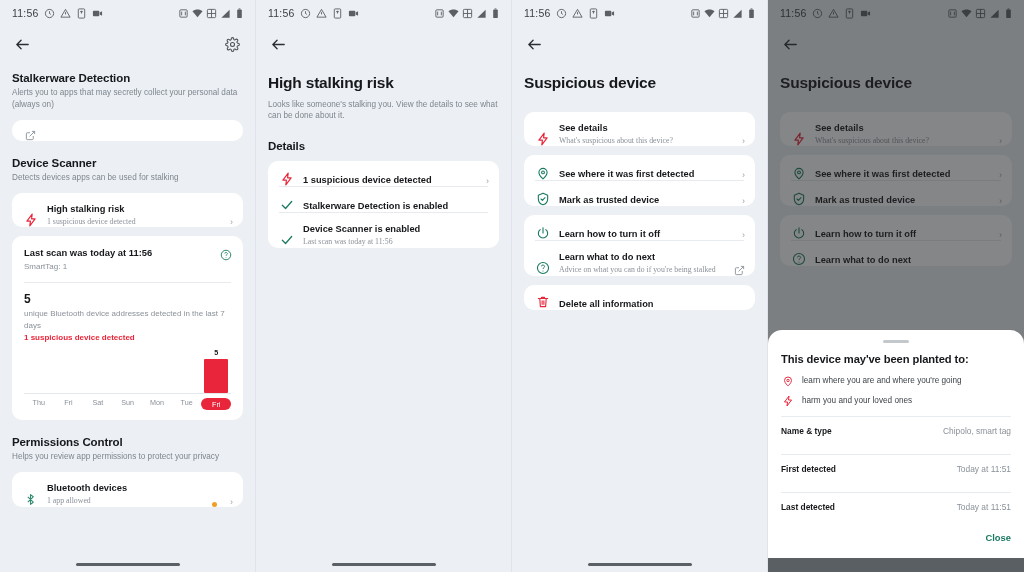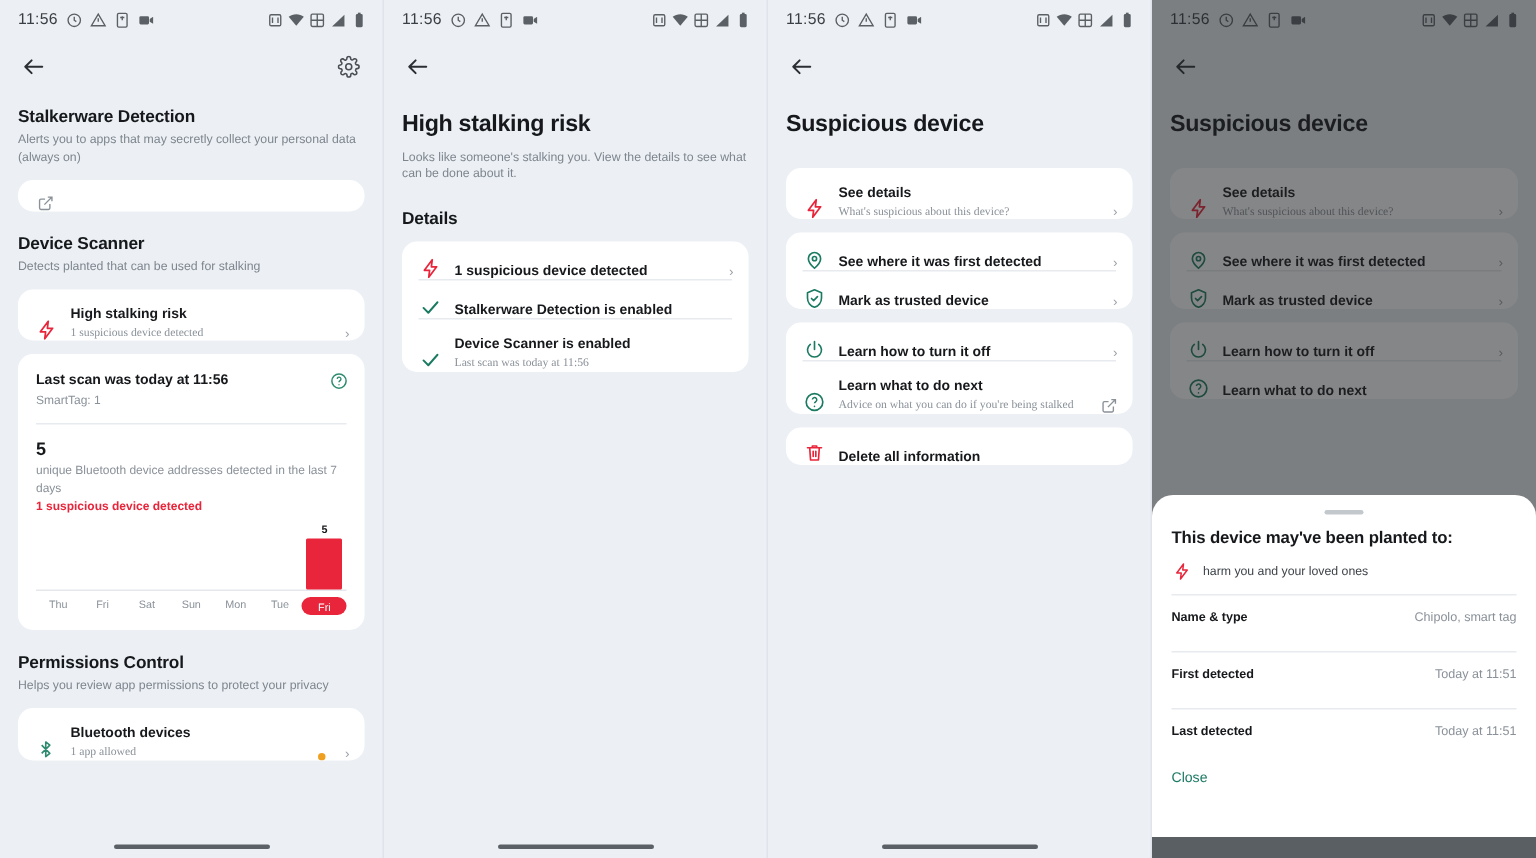--- a/index.html
+++ b/index.html
@@ -128,21 +128,21 @@
   .grabber { width: 26px; height: 3px; border-radius: 2px; background: #c3c8cd; margin: 2px auto 10px auto; }
   .sheet h3 { font-size: 11.2px; font-weight: bold; color: #16181b; letter-spacing: -.1px; }
   .sheet-list { margin-top: 9px; }
   .sheet-item { display: flex; align-items: center; gap: 8px; margin-bottom: 7px; }
   .sheet-item .ico { width: 13px; height: 13px; flex: 0 0 13px; display:flex;align-items:center;justify-content:center;}
   .sheet-item .lbl { font-size: 8.2px; color: #3d4349; }
   .sheet-div { height: 1px; background: #e7eaee; margin: 9px 0 0 0; }
   .kv { display: flex; justify-content: space-between; align-items: center; padding: 9px 0 9px 0; }
   .kv .k { font-size: 8.4px; font-weight: bold; color: #16181b; }
   .kv .v { font-size: 8.4px; color: #8a9199; }
-  .close-btn { text-align: left; padding: 11px 0 0 0; font-size: 9.4px; color: #1b7a62; font-weight: normal; }
+  .close-btn { text-align: right; padding: 11px 0 0 0; font-size: 9.4px; color: #1b7a62; font-weight: bold; }
   .home.dark { background: #ffffff; }
   .navbar-dark { position: absolute; left:0; right:0; bottom:0; height:14px; background:#5a5f64; z-index: 7; }
 </style>
 </head>
 <body>
 
 <div class="screens">
 
   <div class="screen">
 
@@ -230,21 +230,21 @@
           <span class="ext">
               <svg viewBox="0 0 24 24" fill="none" stroke="#8a9199" stroke-width="2">
                 <path d="M18 13v6a2 2 0 01-2 2H5a2 2 0 01-2-2V8a2 2 0 012-2h6"></path>
                 <path d="M15 3h6v6M10 14L21 3"></path>
               </svg>
             </span>
         </div>
       </div>
 
       <h2 class="section" style="margin-top:16px">Device Scanner</h2>
-      <div class="subtle">Detects planted that can be used for stalking</div>
+      <div class="subtle">Detects devices apps can be used for stalking</div>
 
       <div class="card">
         <div class="row">
           <span class="ico">
               <svg width="14" height="14" viewBox="0 0 24 24" fill="none" stroke="#e8253a" stroke-width="2" stroke-linejoin="round">
                 <path d="M14 2L5 14h6l-1 8 9-12h-6z"></path>
               </svg>
             </span>
           <div class="txt">
             <div class="t1">High stalking risk</div>
@@ -753,20 +753,29 @@
 
     <div class="scrim"></div>
 
     <div class="sheet">
       <div class="grabber"></div>
       <h3>This device may've been planted to:</h3>
 
       <div class="sheet-list">
         <div class="sheet-item">
           <span class="ico">
+              <svg width="12" height="12" viewBox="0 0 24 24" fill="none" stroke="#e8253a" stroke-width="1.9">
+                <path d="M12 22s7-6.3 7-11a7 7 0 10-14 0c0 4.7 7 11 7 11z"></path>
+                <circle cx="12" cy="11" r="2.4"></circle>
+              </svg>
+            </span>
+          <span class="lbl">learn where you are and where you're going</span>
+        </div>
+        <div class="sheet-item">
+          <span class="ico">
               <svg width="12" height="12" viewBox="0 0 24 24" fill="none" stroke="#e8253a" stroke-width="2" stroke-linejoin="round">
                 <path d="M14 2L5 14h6l-1 8 9-12h-6z"></path>
               </svg>
             </span>
           <span class="lbl">harm you and your loved ones</span>
         </div>
       </div>
 
       <div class="sheet-div"></div>
       <div class="kv">

